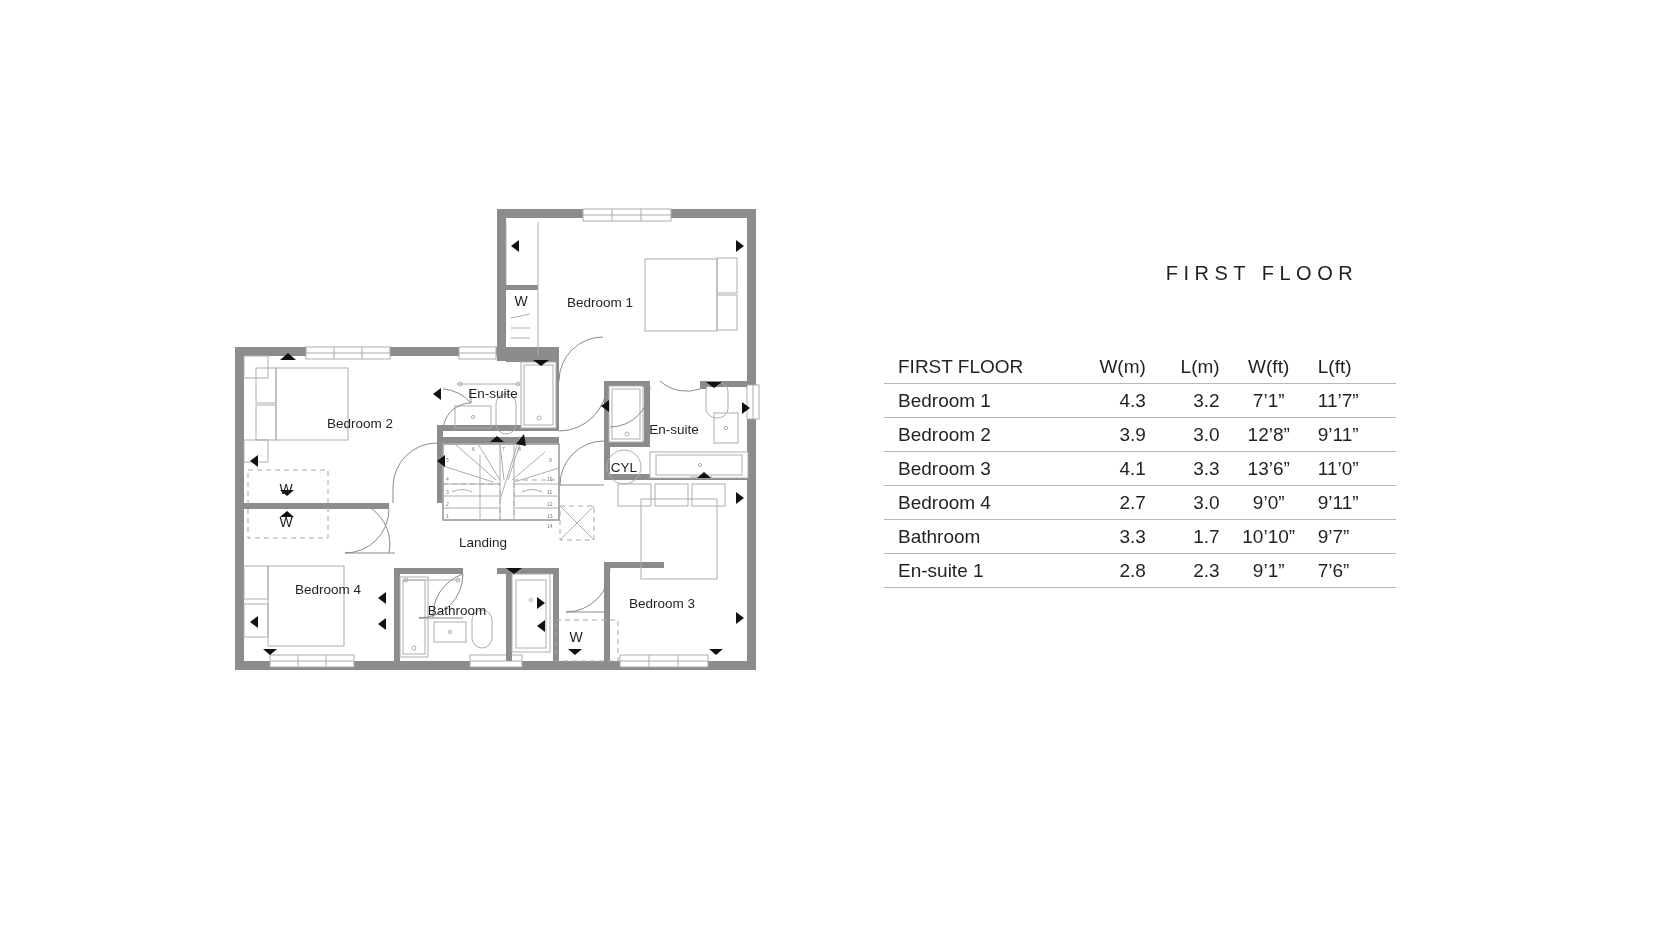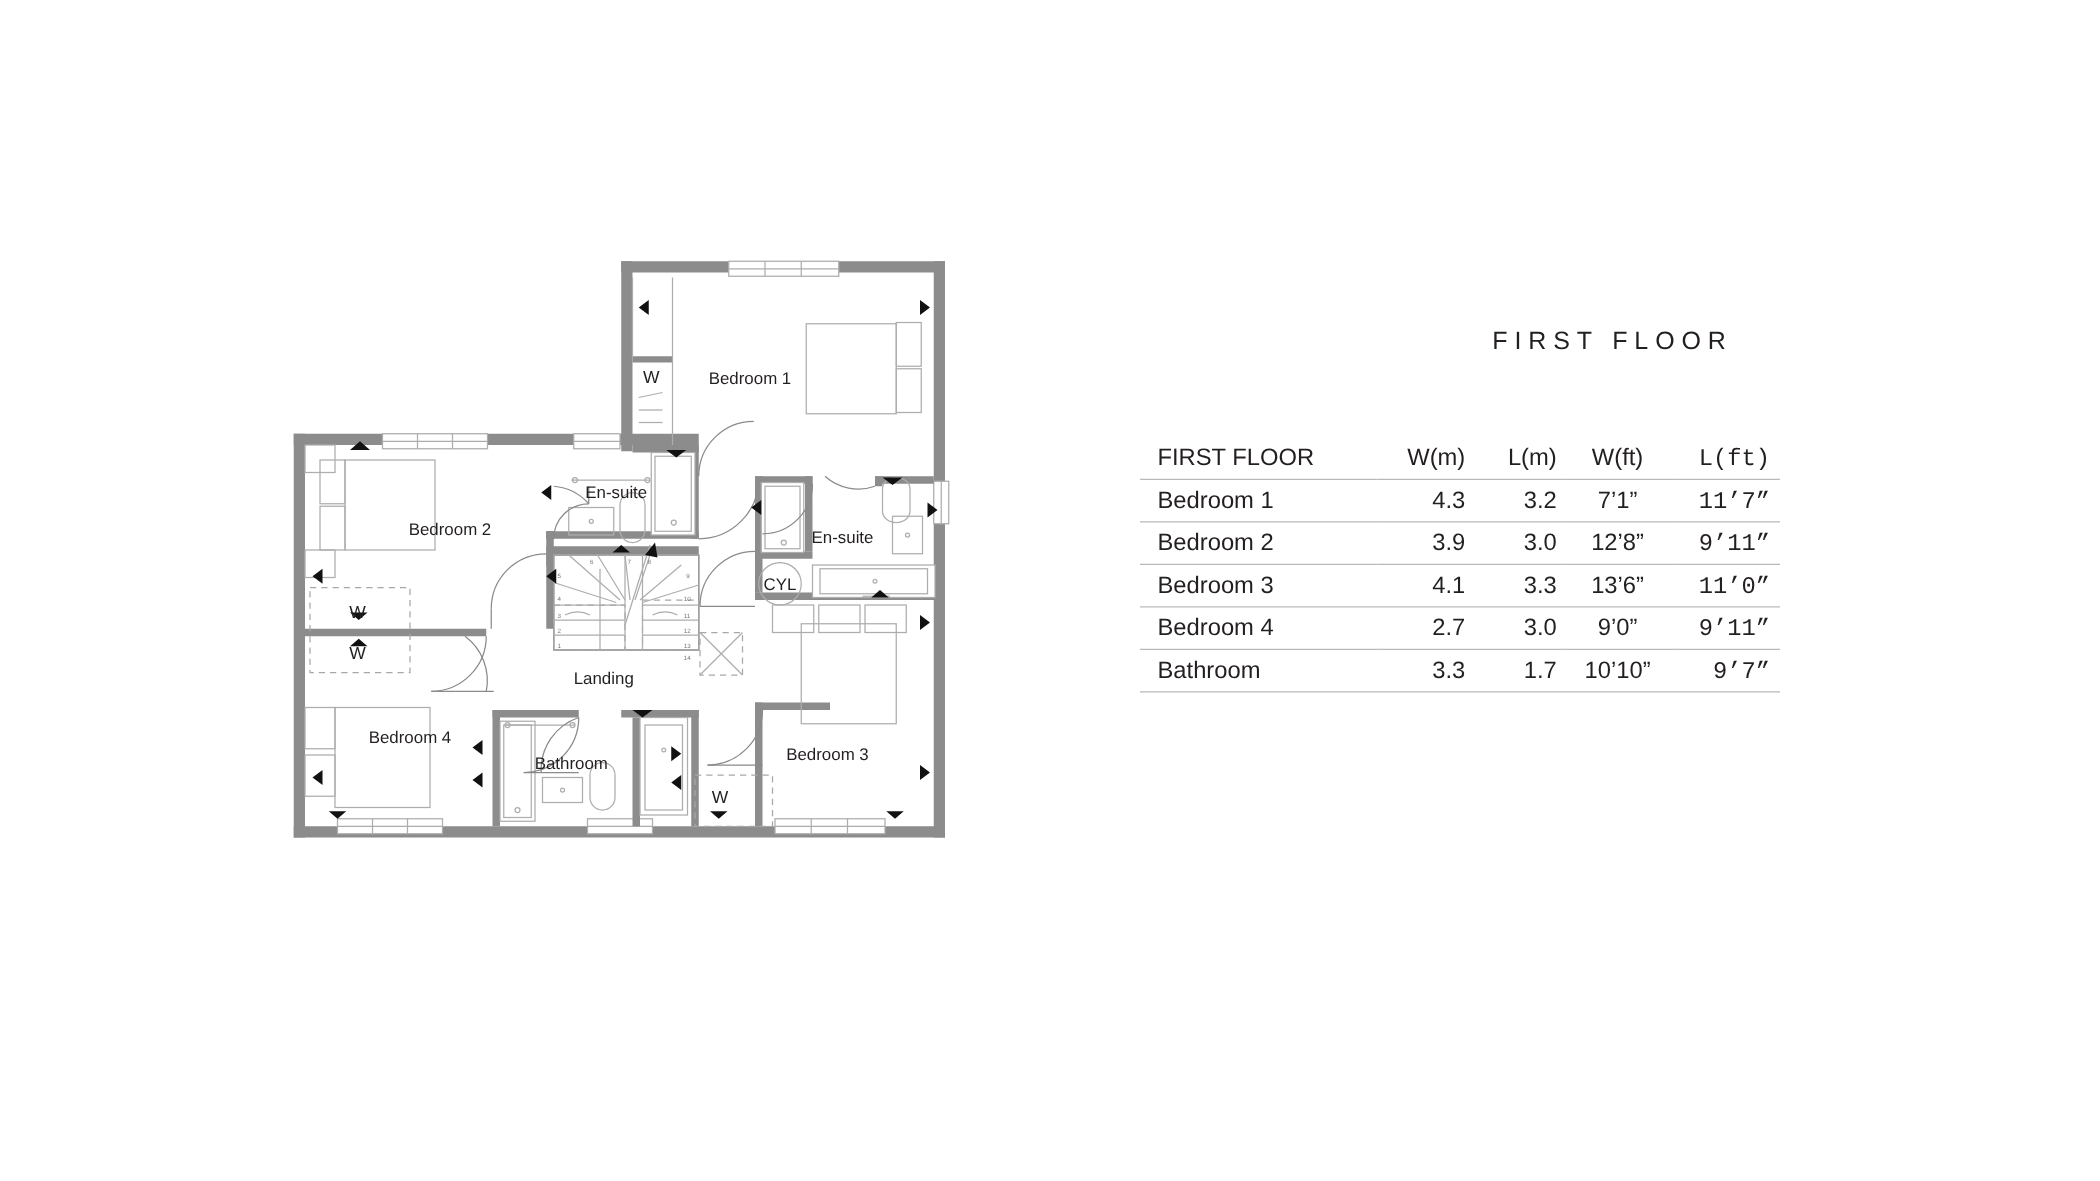--- a/index.html
+++ b/index.html
@@ -26,21 +26,21 @@
   }
   #plan-svg {
     position: absolute;
     left: 0;
     top: 0;
   }
 
   
   #schedule-panel {
     position: absolute;
-    left: 900px;
+    left: 872px;
     top: 0;
     width: 780px;
     height: 945px;
   }
   #floor-title {
     position: absolute;
     left: 0;
     top: 262px;
     width: 780px;
     text-align: center;
@@ -72,21 +72,21 @@
   }
   #schedule-table tbody td {
     border-bottom: 1px solid #b9b9b9;
   }
   #schedule-table tbody tr:last-child td {
     border-bottom: 1px solid #b9b9b9;
   }
   .col-room  { text-align: left;  padding-left: 14px !important; width: 190px; }
   .col-num   { text-align: right; width: 78px; padding-right: 4px !important; }
   .col-num-w { text-align: center; width: 100px; padding-right: 4px !important; }
-  .col-num-l { text-align: right; width: 78px; padding-right: 8px !important; font-family: Liberation Mono, monospace; }
+  .col-num-l { text-align: left; width: 78px; padding-right: 8px !important; }
 </style>
 </head>
 <body>
 
 <div id="plan-panel">
   <svg id="plan-svg" width="900" height="945" viewBox="0 0 900 945">
 
     <defs>
       <style>
         .wall  { fill: #8c8c8c; }
@@ -436,15 +436,22 @@
         <td class="col-num-w">9’0”</td>
         <td class="col-num-l">9’11”</td>
       </tr>
       <tr>
         <td class="col-room">Bathroom</td>
         <td class="col-num">3.3</td>
         <td class="col-num">1.7</td>
         <td class="col-num-w">10’10”</td>
         <td class="col-num-l">9’7”</td>
       </tr>
+      <tr>
+        <td class="col-room">En-suite 1</td>
+        <td class="col-num">2.8</td>
+        <td class="col-num">2.3</td>
+        <td class="col-num-w">9’1”</td>
+        <td class="col-num-l">7’6”</td>
+      </tr>
     </tbody>
   </table>
 </div>
 
 </body></html>

